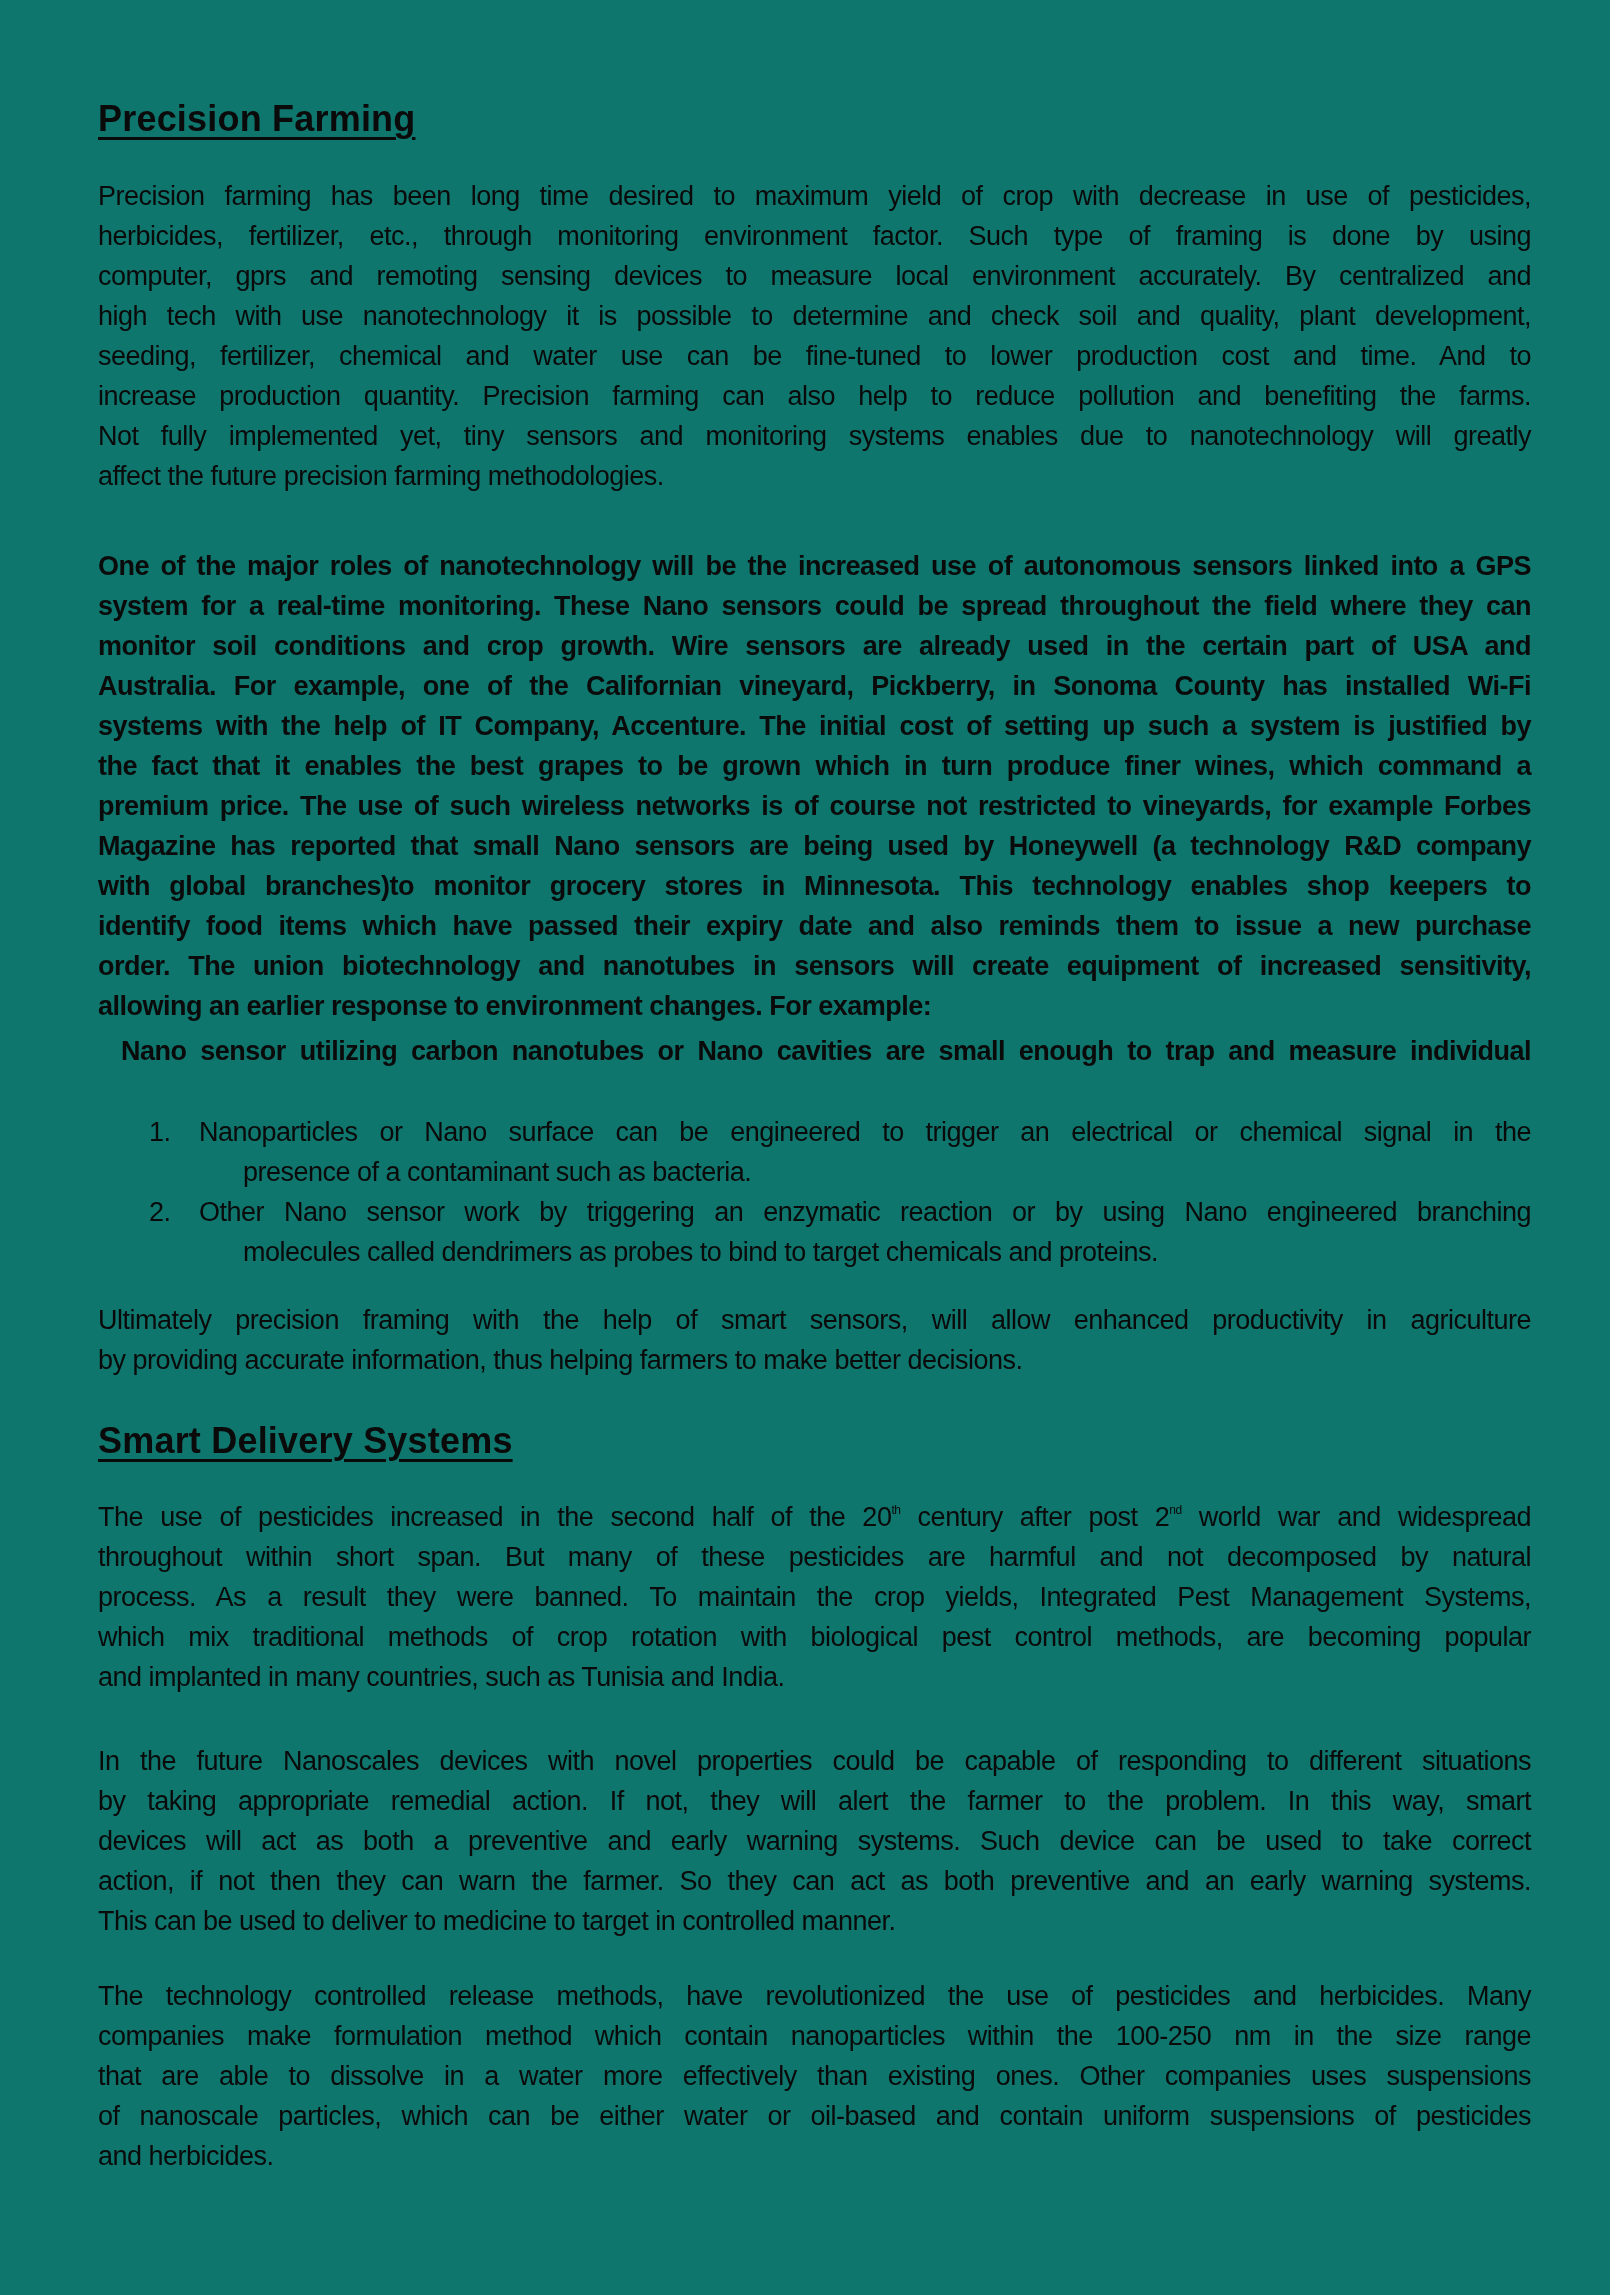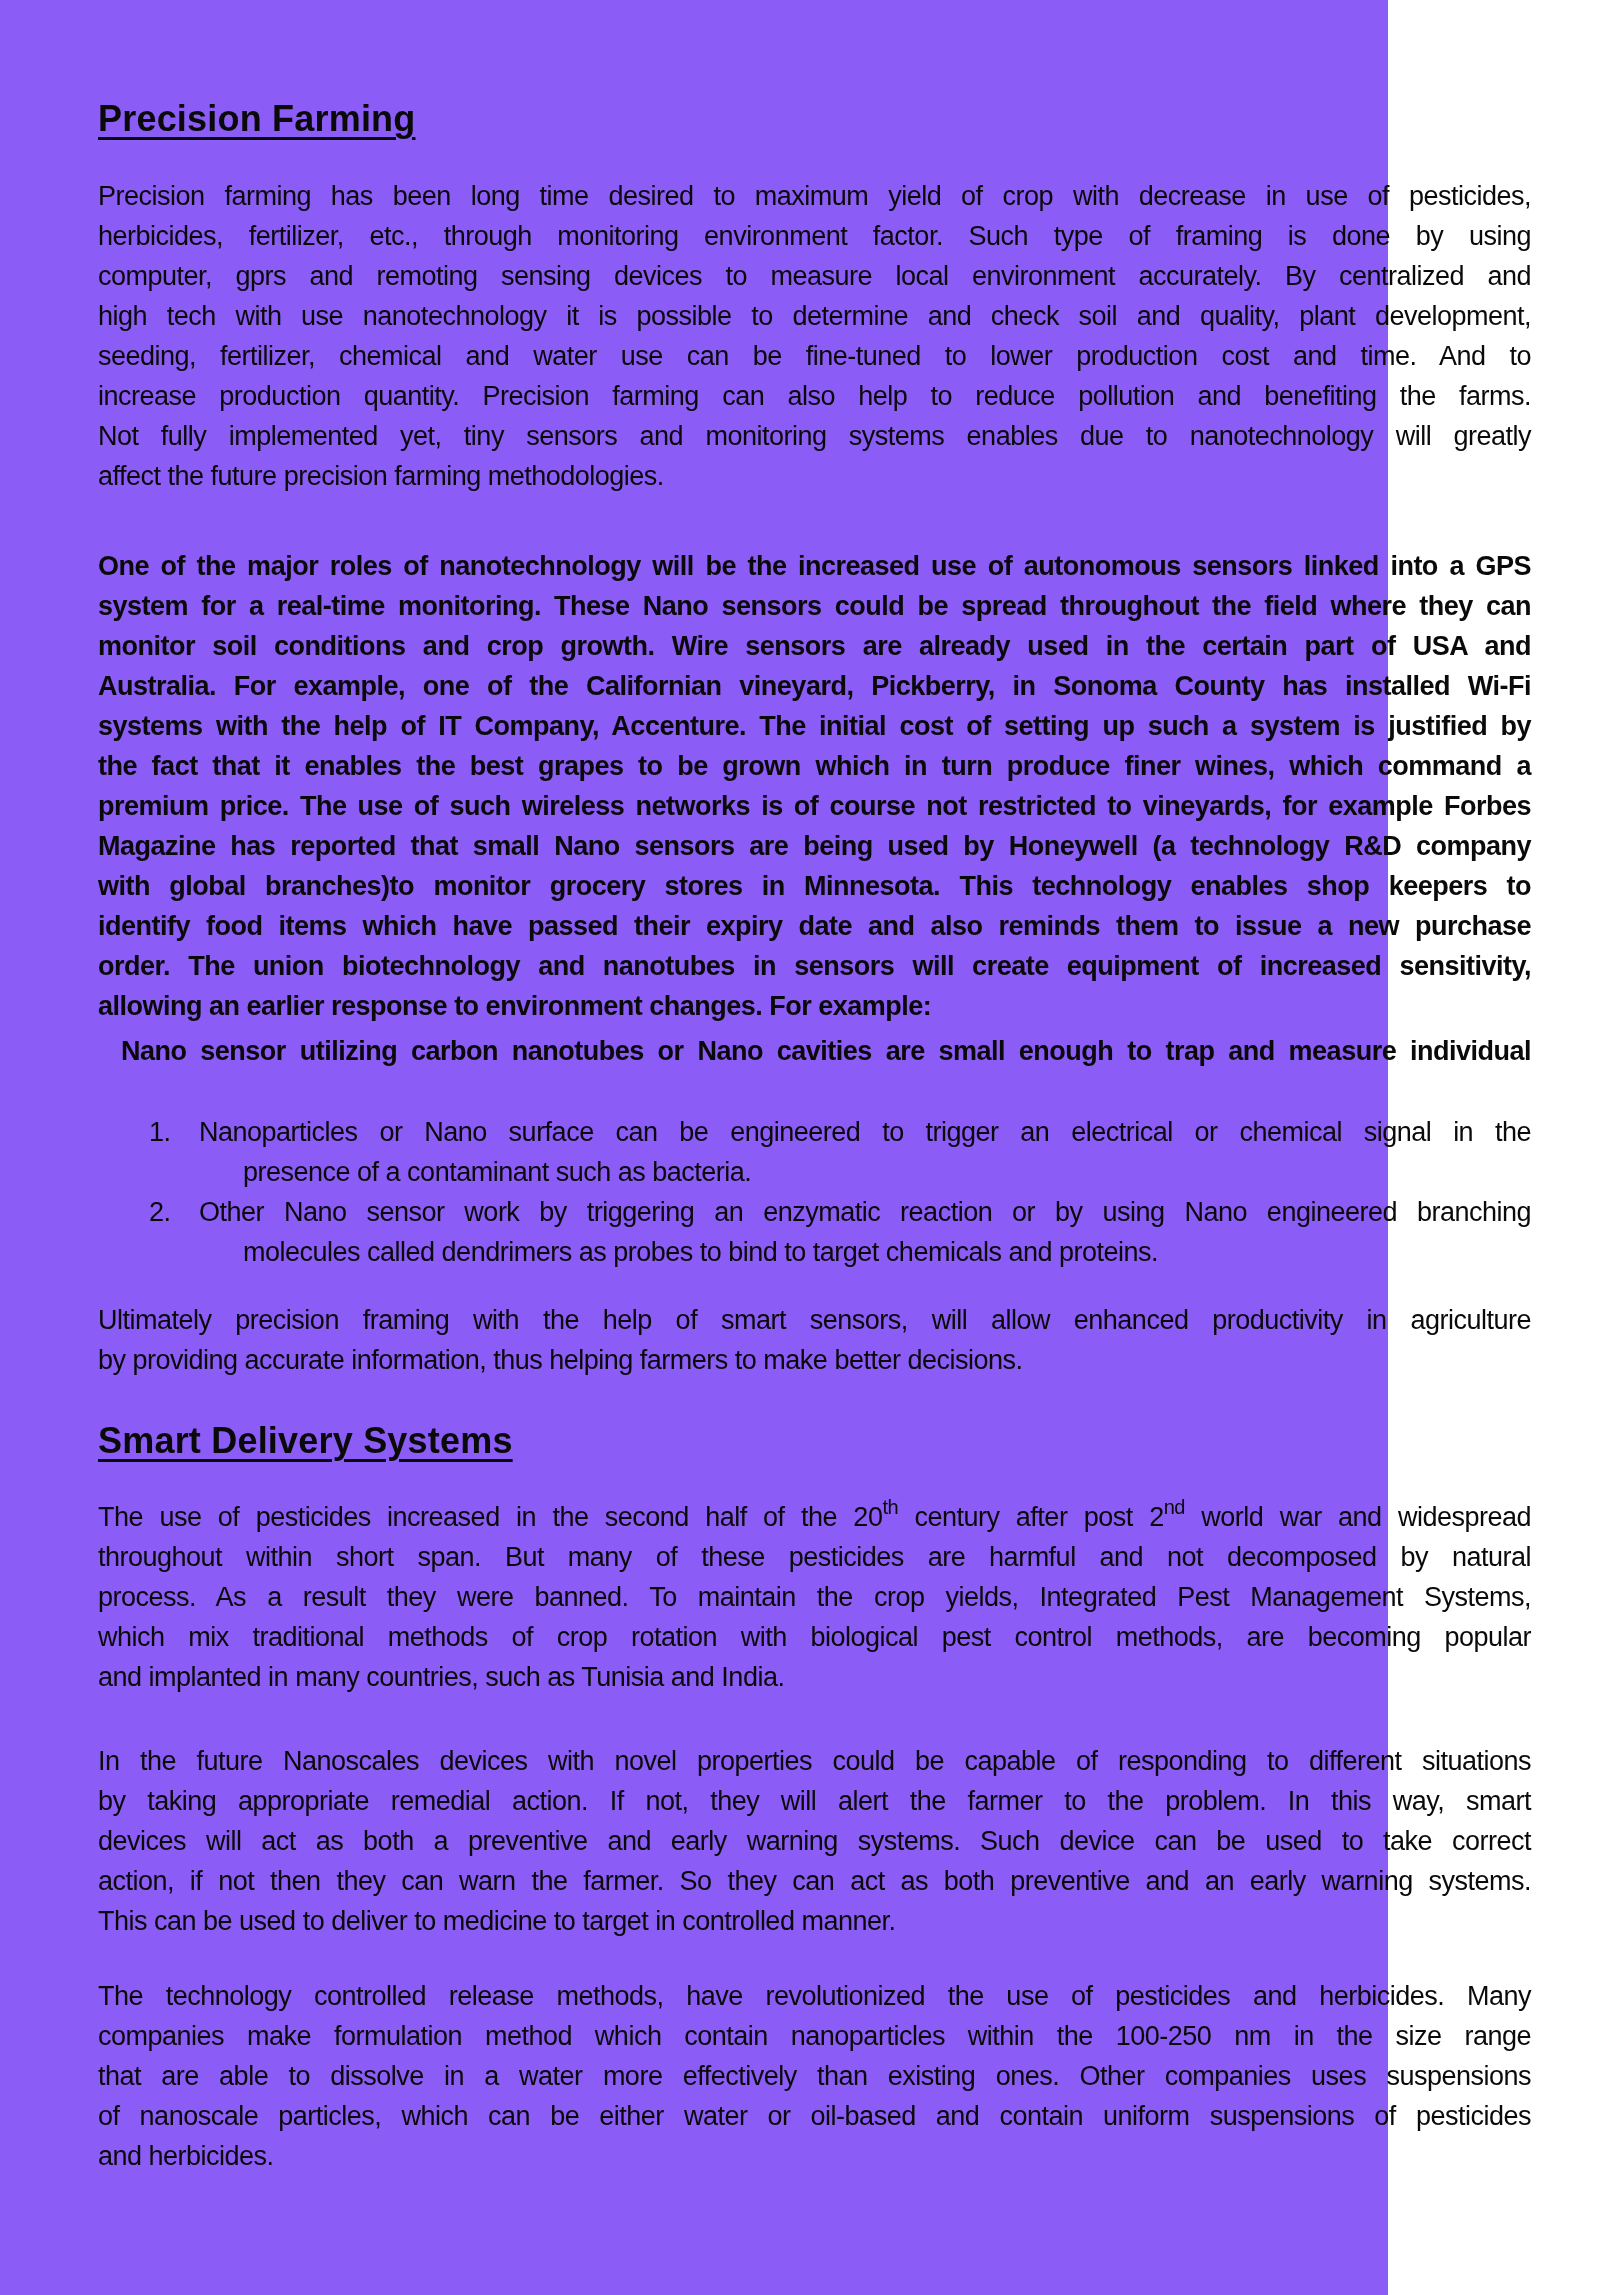--- a/index.html
+++ b/index.html
@@ -11,23 +11,23 @@
       width: 1623px;
       height: 2295px;
       position: relative;
       overflow: hidden;
       font-family: "Liberation Sans", "DejaVu Sans", sans-serif;
       color: #0a0a0a;
     }
     .page {
       position: absolute;
       left: 0; top: 0;
-      width: 1388px;
+      width: 1610px;
       height: 2295px;
-      background: #8b5cf6;
+      background: #0f766e;
     }
     .heading {
       position: absolute;
       left: 98px;
       margin: 0;
       font-size: 36px;
       font-weight: bold;
       letter-spacing: 0.2px;
       text-decoration: underline;
       text-decoration-thickness: 3.2px;
@@ -83,21 +83,21 @@
       display: block;
       white-space: nowrap;
       text-align: justify;
       text-align-last: justify;
     }
     .olist .ln.last {
       text-align-last: left;
       margin-left: 44px;
     }
     sup {
-      font-size: 20px;
+      font-size: 12px;
       line-height: 0;
       position: relative;
       top: -1.6px;
       vertical-align: super;
       margin-top: 32px;
     }
   </style>
 </head>
 <body>
 

